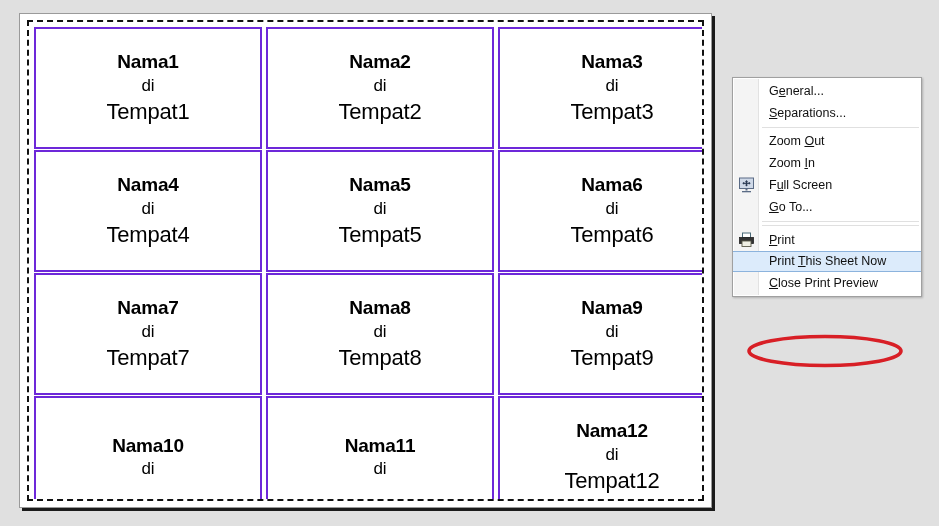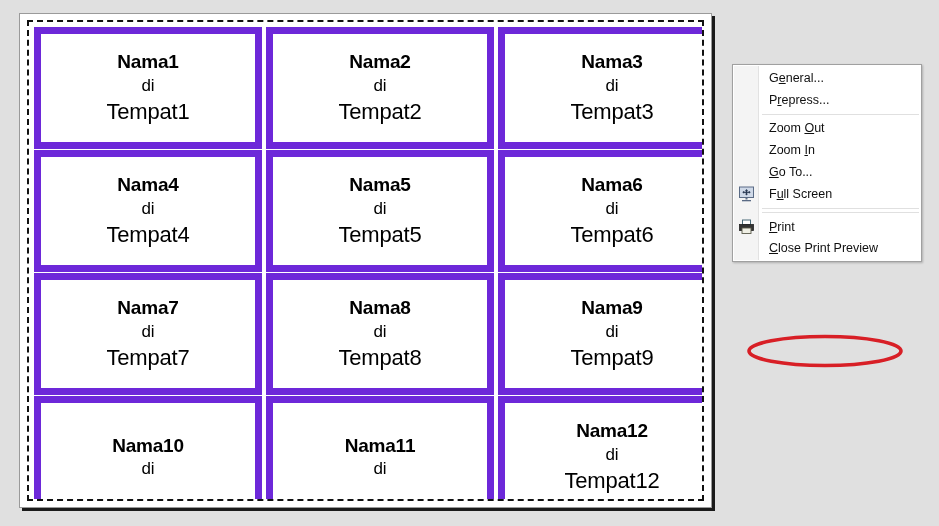--- a/index.html
+++ b/index.html
@@ -45,21 +45,21 @@
     height: 100%;
     display: grid;
     grid-template-columns: repeat(3, 228px);
     grid-template-rows: repeat(4, 122px);
     column-gap: 4px;
     row-gap: 1px;
     padding: 3px 0 0 3px;
     box-sizing: border-box;
   }
   .label-card {
-    border: 7px solid #6d28d9;
+    border: 2px solid #6d28d9;
     box-sizing: border-box;
     display: flex;
     flex-direction: column;
     align-items: center;
     justify-content: center;
     background: #ffffff;
     line-height: 1.33;
   }
   .card-name {
     font-size: 19px;
@@ -74,21 +74,21 @@
   .card-place {
     font-size: 22px;
     color: #000000;
     letter-spacing: -0.2px;
   }
 
   
   #context-menu {
     position: absolute;
     left: 732px;
-    top: 64px;
+    top: 77px;
     width: 190px;
     background: #ffffff;
     border: 1px solid #a0a0a0;
     box-sizing: border-box;
     padding: 2px 0 2px 0;
     font-size: 12.5px;
     color: #101010;
     box-shadow: 1px 1px 2px rgba(0,0,0,0.22);
   }
   #menu-gutter {
@@ -227,53 +227,56 @@
   </div>
 </div>
 
 <div id="context-menu">
   <div id="menu-gutter"></div>
   <div id="menu-items">
       <div class="menu-item">
         <span>G<span class="ul">e</span>neral...</span>
       </div>
       <div class="menu-item">
-        <span>P<span class="ul">r</span>epress...</span>
+        <span><span class="ul">S</span>eparations...</span>
       </div>
       <div class="menu-sep"></div>
       <div class="menu-item">
         <span>Zoom <span class="ul">O</span>ut</span>
       </div>
       <div class="menu-item">
         <span>Zoom <span class="ul">I</span>n</span>
-      </div>
-      <div class="menu-item">
-        <span><span class="ul">G</span>o To...</span>
       </div>
       <div class="menu-item">
         <span class="menu-icon"><svg viewBox="0 0 17 17" width="17" height="17" xmlns="http://www.w3.org/2000/svg">
             <rect x="1.5" y="1.5" width="14" height="10.5" fill="#cfd9e8" stroke="#5a6b85" stroke-width="1"></rect>
             <rect x="7.5" y="12" width="2" height="2" fill="#5a6b85"></rect>
             <rect x="4" y="14.5" width="9" height="1.3" fill="#5a6b85"></rect>
             <path d="M8.5 3.6 L10 5.4 H7 Z M8.5 10 L10 8.2 H7 Z M4.3 6.8 L6.1 5.3 V8.3 Z M12.7 6.8 L10.9 5.3 V8.3 Z" fill="#2b3b55"></path>
             <rect x="7.9" y="4.9" width="1.2" height="4" fill="#2b3b55"></rect>
             <rect x="5.6" y="6.2" width="5.8" height="1.2" fill="#2b3b55"></rect>
           </svg></span>
         <span>F<span class="ul">u</span>ll Screen</span>
       </div>
+      <div class="menu-item">
+        <span><span class="ul">G</span>o To...</span>
+      </div>
       <div class="menu-sep"></div>
       <div class="menu-sep"></div>
       <div class="menu-item">
         <span class="menu-icon"><svg viewBox="0 0 17 17" width="17" height="17" xmlns="http://www.w3.org/2000/svg">
             <rect x="4.5" y="1.5" width="8" height="4.5" fill="#ffffff" stroke="#4a6a78" stroke-width="1"></rect>
             <rect x="1.5" y="6" width="14" height="6" fill="#333333" stroke="#222222" stroke-width="0.8"></rect>
             <rect x="4" y="9.5" width="9" height="5.5" fill="#efefe4" stroke="#5a5a4a" stroke-width="0.9"></rect>
           </svg></span>
         <span><span class="ul">P</span>rint</span>
       </div>
+      <div class="menu-item selected">
+        <span>Print <span class="ul">T</span>his Sheet Now</span>
+      </div>
       <div class="menu-item">
         <span><span class="ul">C</span>lose Print Preview</span>
       </div>
     </div>
 </div>
 
 <svg id="annotation-ellipse" viewBox="0 0 162 36" xmlns="http://www.w3.org/2000/svg">
   <ellipse cx="81" cy="18" rx="76" ry="14.5" fill="none" stroke="#d81f26" stroke-width="3.6"></ellipse>
 </svg>
 

